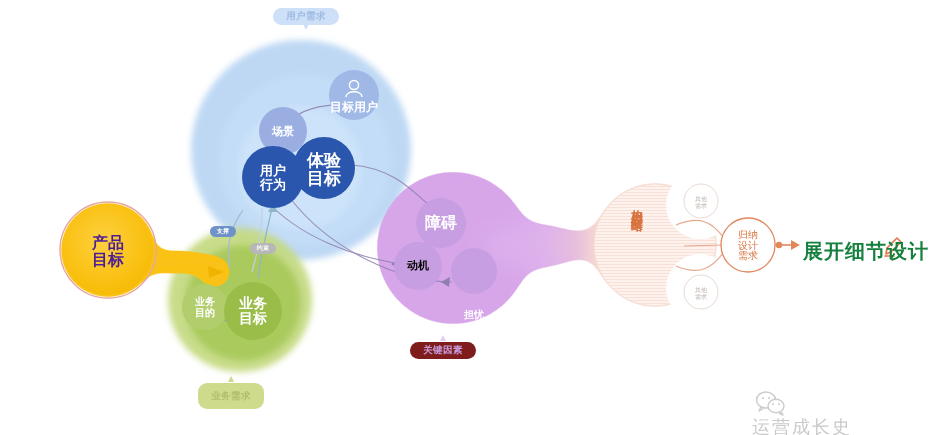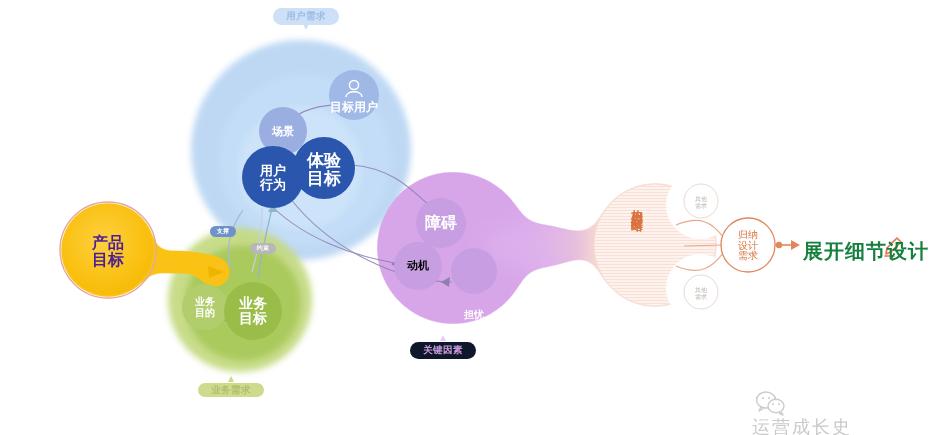--- a/index.html
+++ b/index.html
@@ -260,23 +260,23 @@
       <circle cx="22" cy="12" r="1" fill="#cccccc"></circle>
     </g>
 
     <path d="M303,24 l6,0 -3,6 z" fill="#cde0f7"></path>
     <path d="M228,382 l6,0 -3,-6 z" fill="#cdd98a"></path>
     <path d="M440,341 l6,0 -3,-6 z" fill="#e8cdf2"></path>
   </svg>
 
   <div class="tag-pill" style="left:273px; top:8px; width:66px; height:17px; background:#cde0f7; color:#9ebce3;">用户需求</div>
 
-  <div class="tag-pill" style="left:198px; top:383px; width:66px; height:14px; background:#cfdb8c; color:#b0bf6c;">业务需求</div>
-
-  <div class="tag-pill" style="left:410px; top:342px; width:66px; height:17px; background:#0f172a; color:#c79bdb;">关键因素</div>
+  <div class="tag-pill" style="left:198px; top:383px; width:66px; height:26px; background:#cfdb8c; color:#b0bf6c;">业务需求</div>
+
+  <div class="tag-pill" style="left:410px; top:342px; width:66px; height:17px; background:#7f1d1d; color:#c79bdb;">关键因素</div>
 
   <div class="node-text" style="left:330px; top:98px; width:48px; height:18px; font-size:12px; color:#ffffff;text-align:right;">目标用户</div>
 
   <div class="node-text" style="left:261px; top:123px; width:44px; height:18px; font-size:11px; color:#ffffff;">场景</div>
 
   <div class="node-text" style="left:249px; top:162px; width:48px; height:32px; font-size:13px; color:#ffffff;text-align:center;">用户
 行为</div>
 
   <div class="node-text" style="left:300px; top:153px; width:48px; height:32px; font-size:17px; color:#ffffff;">体验
 目标</div>

